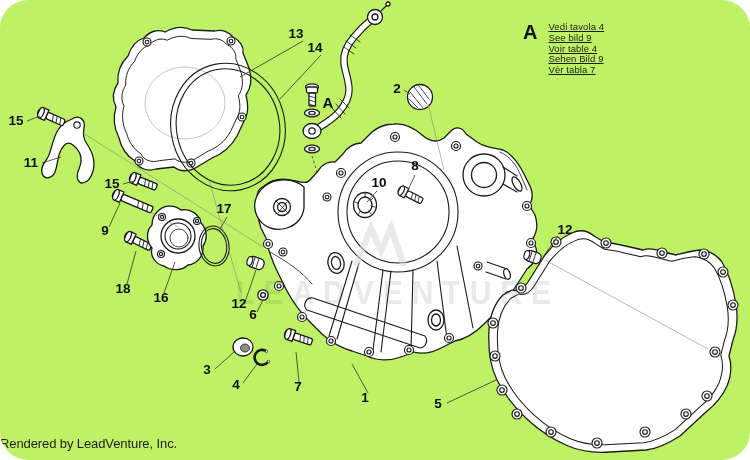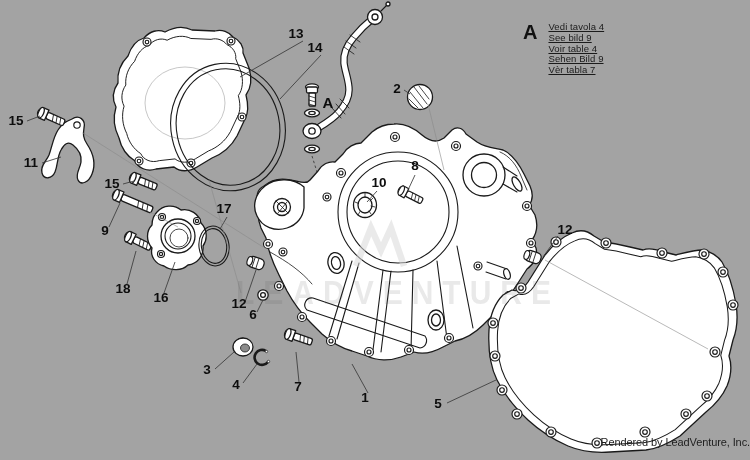--- a/index.html
+++ b/index.html
@@ -1,39 +1,39 @@
 <!DOCTYPE html>
 <html><head>
 <meta charset="utf-8">
 <style>
   html,body{margin:0;padding:0;background:#fff;}
-  .stage{position:relative;width:750px;height:460px;background:#a3a3a3;overflow:hidden;
-         font-family:"Liberation Sans",sans-serif;}
+  .stage{position:relative;width:750px;height:460px;background:#bef264;overflow:hidden;
+         font-family:"Liberation Sans",sans-serif;border-radius:28px;}
   svg{position:absolute;left:0;top:0;}
   
   .p{fill:#fff;stroke:#1a1a1a;stroke-width:1.3;stroke-linejoin:round;stroke-linecap:round;}
   .l{fill:none;stroke:#1a1a1a;stroke-width:1.1;stroke-linecap:round;stroke-linejoin:round;}
   .t{fill:none;stroke:#1a1a1a;stroke-width:.8;stroke-linecap:round;}
   .faint{fill:none;stroke:#b9b9b9;stroke-width:.8;}
   .ld{fill:none;stroke:#3a3a3a;stroke-width:.85;}
   .ldl{fill:none;stroke:#8a8a8a;stroke-width:.6;}
   .hole{fill:#fff;stroke:#1a1a1a;stroke-width:1.15;}
   text.co{font:bold 13.5px "Liberation Sans",sans-serif;fill:#0d0d0d;text-anchor:middle;}
   text.coA{font:bold 15px "Liberation Sans",sans-serif;fill:#0d0d0d;text-anchor:middle;}
   
   .legend{position:absolute;left:523px;top:22px;display:flex;align-items:flex-start;}
   .legend-a{font-size:20px;font-weight:bold;color:#111;line-height:20px;margin-right:11px;}
   .legend-lines{font-size:9.5px;line-height:10.8px;color:#1b1b1b;letter-spacing:.1px;text-decoration:underline;}
   
   .wmark{position:absolute;left:236px;top:276px;font-size:30px;font-weight:bold;
          letter-spacing:9px;color:rgba(70,70,70,.12);transform:scaleY(1.12);
          pointer-events:none;white-space:nowrap;}
   
-  .footer{position:absolute;left:0;top:436px;width:750px;text-align:right;
-          font-size:11px;color:#1e1e1e;letter-spacing:-.1px;}
+  .footer{position:absolute;left:0;top:436px;width:750px;text-align:left;
+          font-size:13px;color:#1e1e1e;letter-spacing:-.1px;}
 </style>
 </head>
 <body>
 
 <div class="stage">
 
 <svg width="750" height="460" viewBox="0 0 750 460">
   <defs>
     <g id="bolt">
       <rect class="p" x="3" y="-3.4" width="19" height="6.8" rx="2"></rect>

